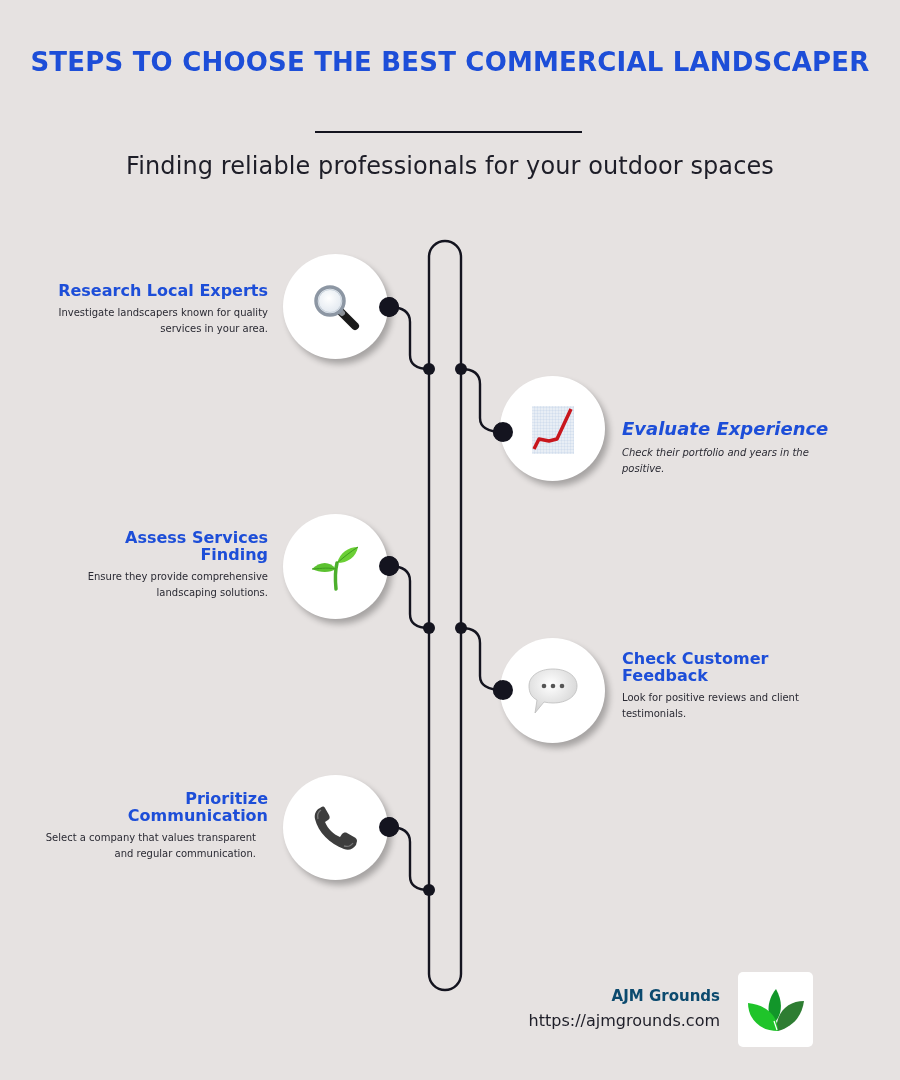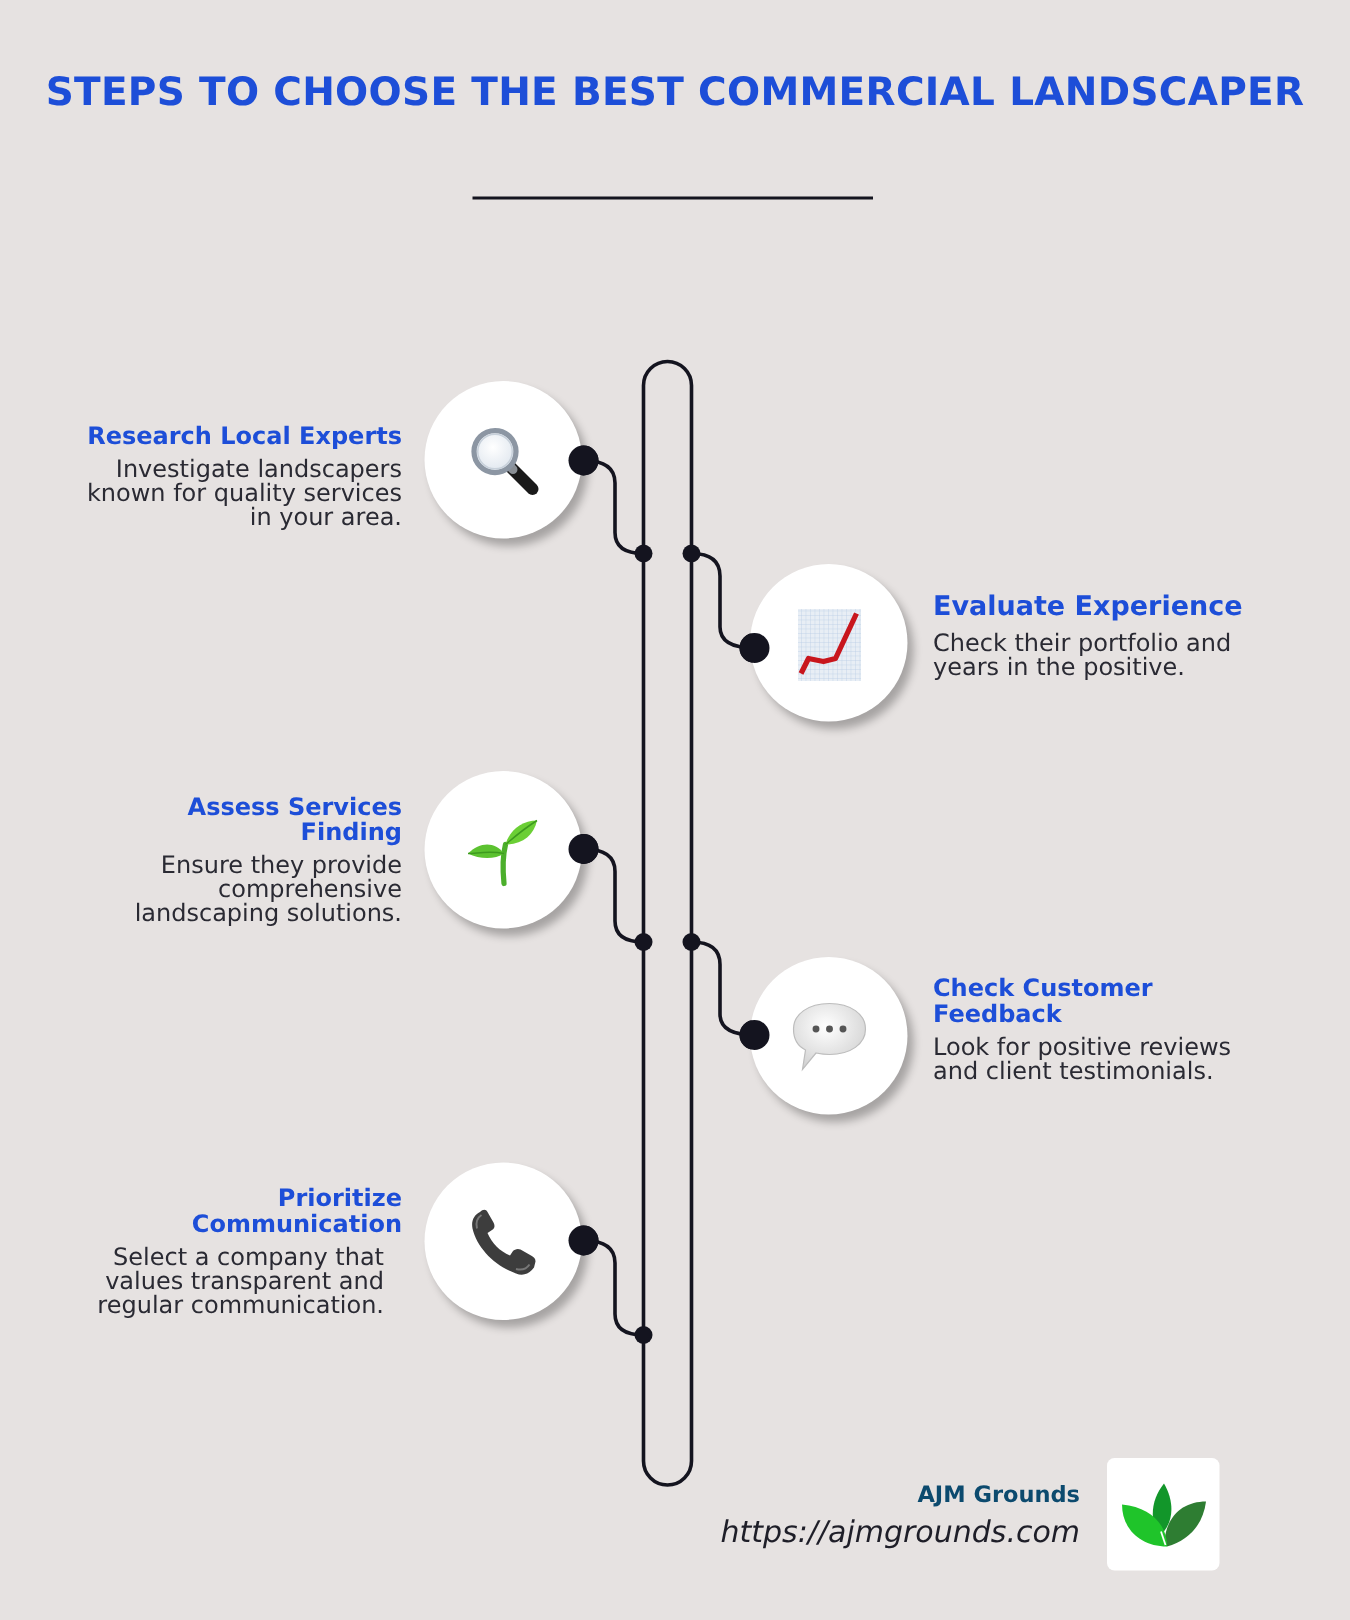--- a/index.html
+++ b/index.html
@@ -49,49 +49,50 @@
     .step-text.right { text-align: left; }
     .step-title {
       font-family: "DejaVu Sans", sans-serif;
       font-weight: bold; font-size: 16px; line-height: 17px;
       color: #1d4ed8;
     }
     .step-title.large { font-size: 18px; line-height: 20px; }
     .step-desc {
       margin-top: 6px;
       font-family: "DejaVu Sans", sans-serif;
-      font-size: 16px; line-height: 16px;
+      font-size: 10px; line-height: 16px;
       color: #2a2a33;
     }
 
     .brand {
       position: absolute; right: 180px; top: 986px; text-align: right;
     }
     .brand-name {
       font-family: "DejaVu Sans", sans-serif;
       font-weight: bold; font-size: 15px; line-height: 20px; color: #0c4a6e;
     }
     .brand-url {
       margin-top: 5px;
       font-family: "DejaVu Sans", sans-serif;
-      font-size: 20px; line-height: 20px; color: #1e1e28; font-style: italic;
+      font-size: 16px; line-height: 20px; color: #1e1e28;
     }
     .logo-box {
       position: absolute; left: 738px; top: 972px;
       width: 75px; height: 75px; background: #ffffff; border-radius: 5px;
       display: flex; align-items: center; justify-content: center;
     }
   </style>
 </head>
 <body>
 
 <div class="page">
 
   <h1 class="title">STEPS TO CHOOSE THE BEST COMMERCIAL LANDSCAPER</h1>
   <div class="title-rule"></div>
+  <div class="subtitle">Finding reliable professionals for your outdoor spaces</div>
 
   <svg class="track" viewBox="0 0 900 1080">
     <g fill="none" stroke="#14141f" stroke-width="2.4" stroke-linecap="round">
 
       <path d="M429 974 L429 257 A16 16 0 0 1 461 257 L461 974 A16 16 0 0 1 429 974 Z"></path>
 
       <path d="M389 307 Q410 307 410 322 L410 355 Q410 369 429 369"></path>
 
       <path d="M461 369 Q480 369 480 384 L480 418 Q480 432 503 432"></path>
 
@@ -141,21 +142,21 @@
       <defs>
         <pattern id="grid" width="3" height="3" patternUnits="userSpaceOnUse">
           <path d="M3 0 L0 0 0 3" fill="none" stroke="#b9cde3" stroke-width="0.5"></path>
         </pattern>
       </defs>
       <rect x="7" y="5" width="42" height="48" fill="#e8eef5"></rect>
       <rect x="7" y="5" width="42" height="48" fill="url(#grid)"></rect>
       <path d="M9 48 L14 38 L24 40 L32 38 L46 8" fill="none" stroke="#c8161d" stroke-width="3.5" stroke-linejoin="round"></path>
     </svg>
   </div>
-  <div class="step-text right" style="left:622px; top:395px; width:240px;">
+  <div class="step-text right" style="left:622px; top:419px; width:240px;font-style:italic;">
     <div class="step-title large">Evaluate Experience</div>
     <div class="step-desc" style="width:210px;">Check their portfolio and years in the positive.</div>
   </div>
 
   <div class="circle" style="left:283px; top:514px;">
     <svg class="glyph" viewBox="0 0 56 56">
       <path d="M28 50 C27 40 27 32 29 24" fill="none" stroke="#4caf2c" stroke-width="3.5" stroke-linecap="round"></path>
       <path d="M28 30 C22 22 12 22 4 30 C12 34 22 34 28 30 Z" fill="#5cc230"></path>
       <path d="M28 30 C18 28 10 30 4 30" fill="none" stroke="#3d9a1f" stroke-width="1"></path>
       <path d="M29 24 C32 14 40 8 50 8 C48 18 40 24 29 24 Z" fill="#6bcf35"></path>

